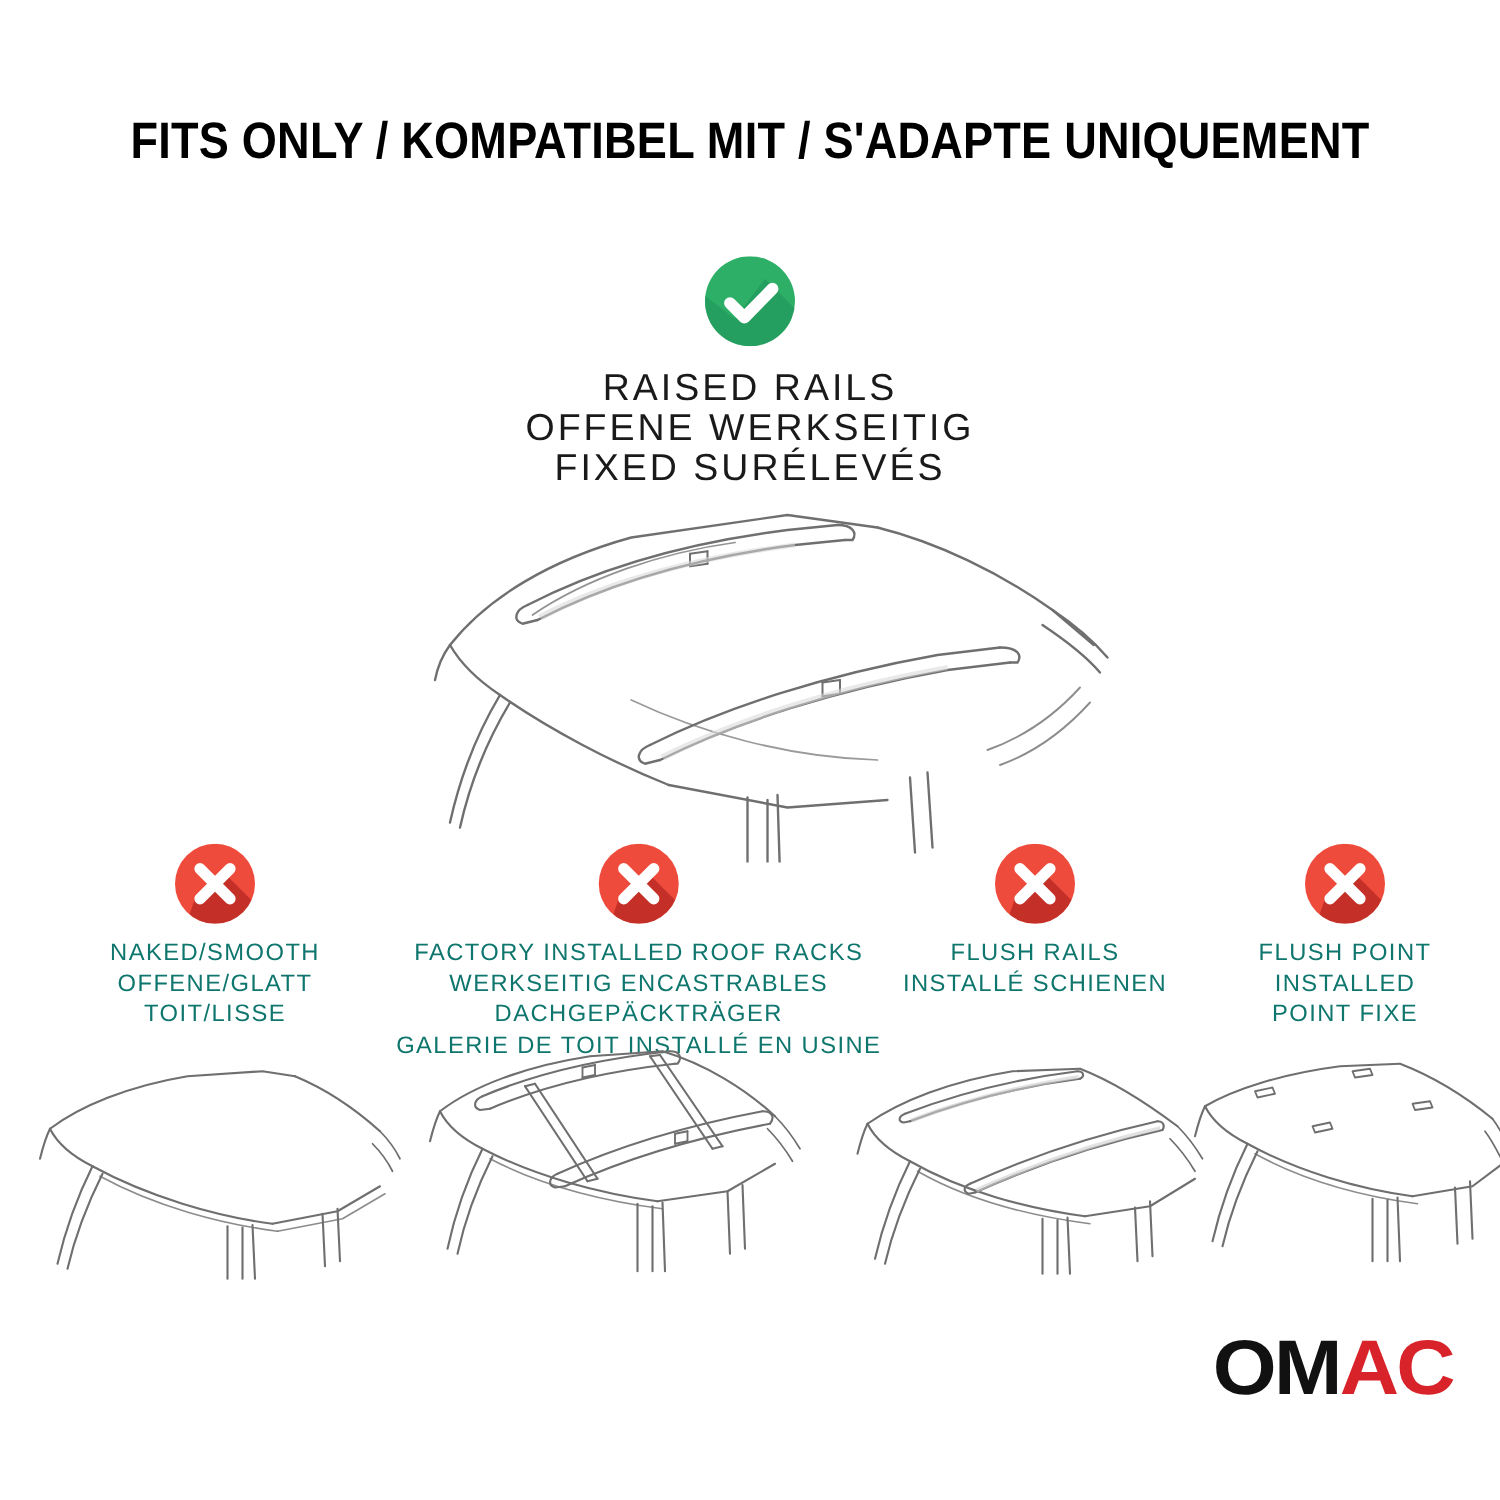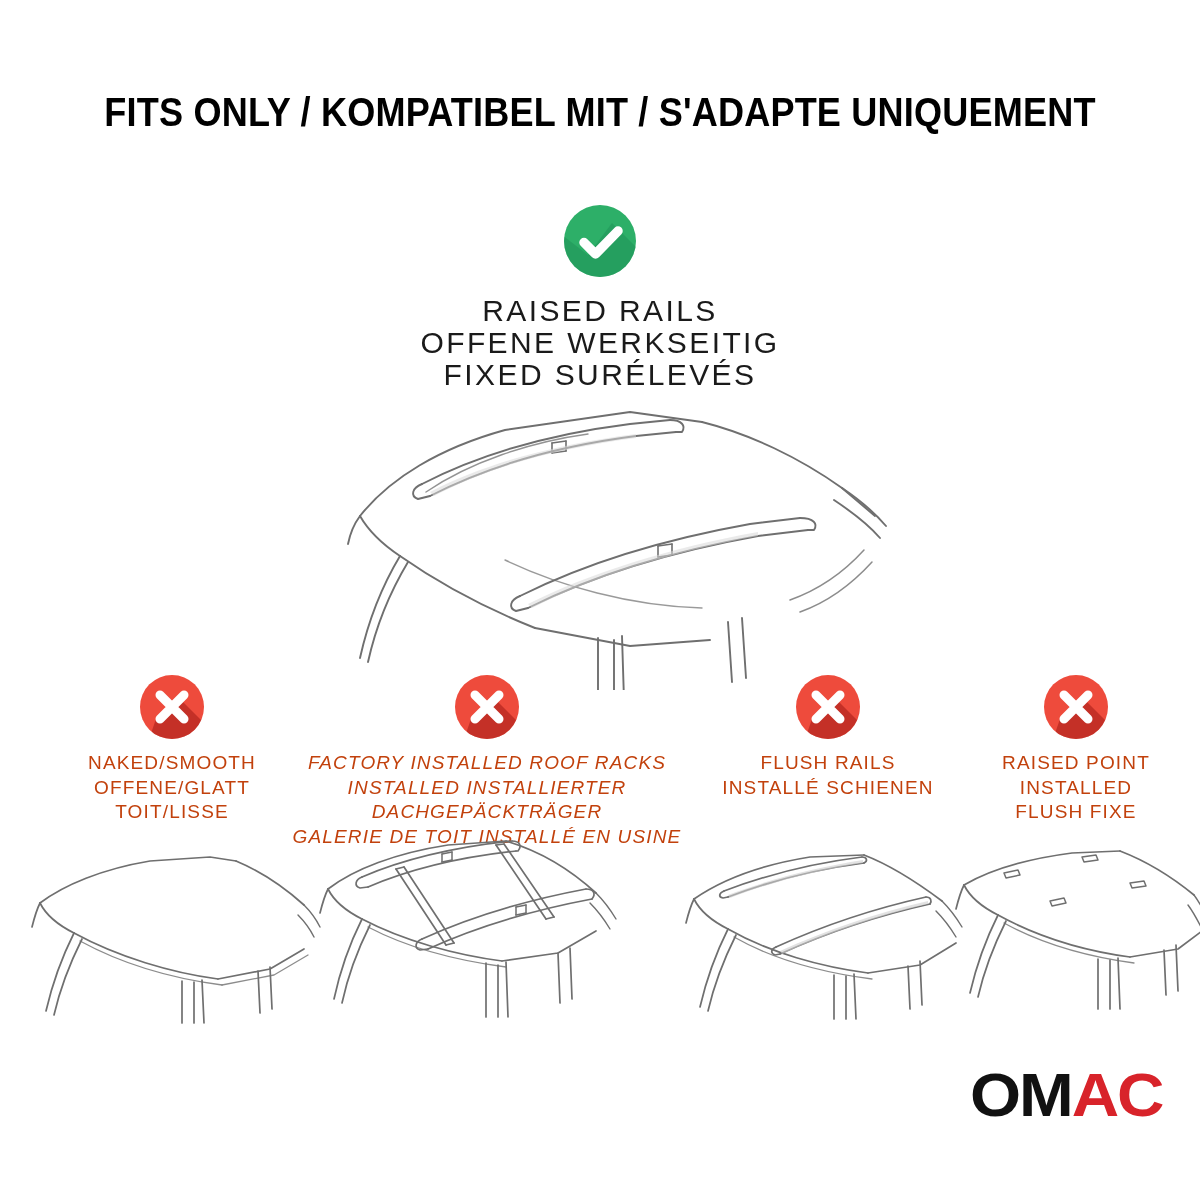--- a/index.html
+++ b/index.html
@@ -81,32 +81,32 @@
   }
   .col-badge {
     text-align: center;
   }
   .col-labels {
     margin-top: 12px;
     text-align: center;
     font-size: 19px;
     line-height: 24.5px;
     letter-spacing: 1.15px;
-    color: #c2410c;
+    color: #0f766e;
     font-weight: 400;
   }
   .col-labels div { white-space: nowrap; }
   .col-illo {
     position: absolute;
     left: 0;
   }
 
   
   .col-0 { left: 22px;  width: 300px; }
-  .col-1 { left: 292px; width: 390px; font-style: italic; }
+  .col-1 { left: 316px; width: 390px; }
   .col-2 { left: 672px; width: 312px; }
   .col-3 { left: 952px; width: 248px; }
 
   .col-0 .col-illo { top: 170px; width: 300px; height: 180px; }
   .col-1 .col-illo { top: 152px; left: 8px;  width: 370px; height: 195px; }
   .col-2 .col-illo { top: 168px; left: 2px;  width: 306px; height: 180px; }
   .col-3 .col-illo { top: 168px; left: 2px;  width: 256px; height: 180px; }
 
   
   .logo {
@@ -275,21 +275,21 @@
           </defs>
           <circle cx="195" cy="32" r="32" fill="#EE4B3C"></circle>
           <g clip-path="url(#clipRed1)">
             <path d="M203 24 L235 56 L235 90 L163 90 L179 44 Z" fill="#A31C16" opacity="0.55"></path>
           </g>
           <path d="M183 20 L207 44 M207 20 L183 44" stroke="#ffffff" stroke-width="9" stroke-linecap="round"></path>
         </svg>
       </div>
       <div class="col-labels">
         <div>FACTORY INSTALLED ROOF RACKS</div>
-        <div>INSTALLED INSTALLIERTER</div>
+        <div>WERKSEITIG ENCASTRABLES</div>
         <div>DACHGEPÄCKTRÄGER</div>
         <div>GALERIE DE TOIT INSTALLÉ EN USINE</div>
       </div>
       <div class="col-illo">
         <svg width="370" height="195" viewBox="0 0 370 195">
           <g fill="none" stroke="#6f6f6f" stroke-width="1.7" stroke-linecap="round" stroke-linejoin="round">
 
             <path d="M28 62 C54 42 96 26 148 18 L206 14"></path>
             <path d="M206 14 C240 24 272 44 296 66"></path>
             <path d="M28 62 C34 74 46 84 62 92"></path>
@@ -406,23 +406,23 @@
               </clipPath>
           </defs>
           <circle cx="124" cy="32" r="32" fill="#EE4B3C"></circle>
           <g clip-path="url(#clipRed3)">
             <path d="M132 24 L164 56 L164 90 L92 90 L108 44 Z" fill="#A31C16" opacity="0.55"></path>
           </g>
           <path d="M112 20 L136 44 M136 20 L112 44" stroke="#ffffff" stroke-width="9" stroke-linecap="round"></path>
         </svg>
       </div>
       <div class="col-labels">
-        <div>RAISED POINT</div>
+        <div>FLUSH POINT</div>
         <div>INSTALLED</div>
-        <div>FLUSH FIXE</div>
+        <div>POINT FIXE</div>
       </div>
       <div class="col-illo">
         <svg width="256" height="180" viewBox="0 0 256 180">
           <g fill="none" stroke="#6f6f6f" stroke-width="1.7" stroke-linecap="round" stroke-linejoin="round">
 
             <path d="M10 42 C34 28 72 16 118 10 L166 8"></path>
             <path d="M166 8 C192 18 218 34 240 52"></path>
             <path d="M10 42 C16 54 28 64 44 72"></path>
             <path d="M44 72 C84 94 132 108 176 114"></path>
             <path d="M176 114 L224 106 L248 88"></path>

